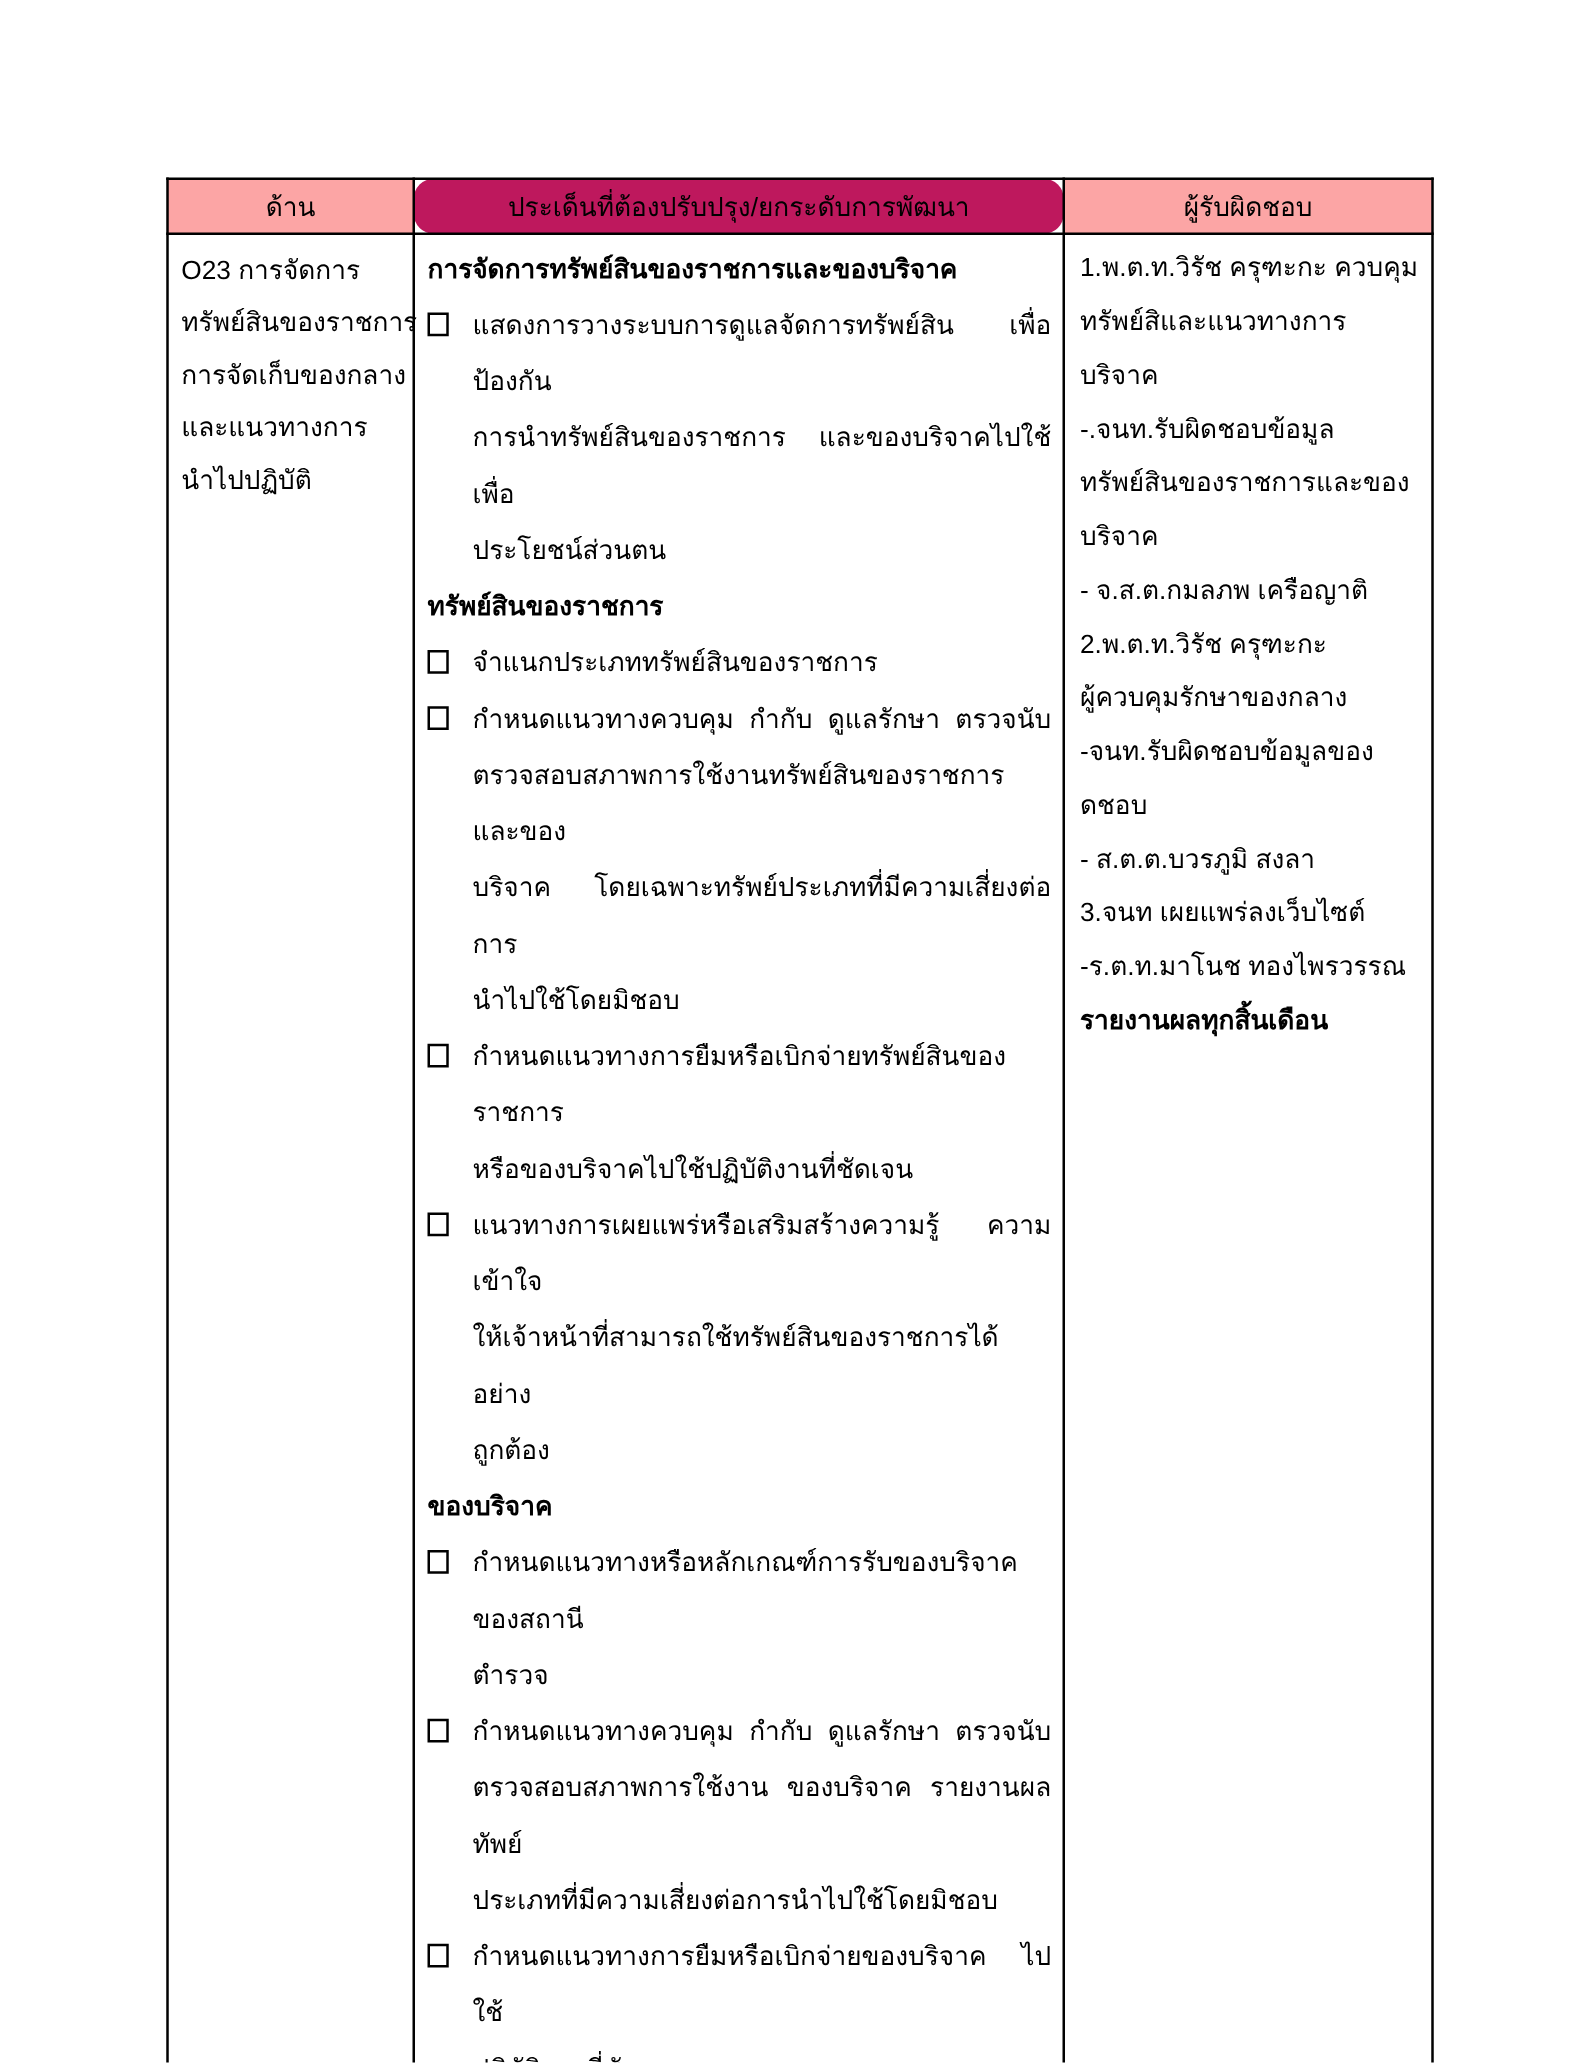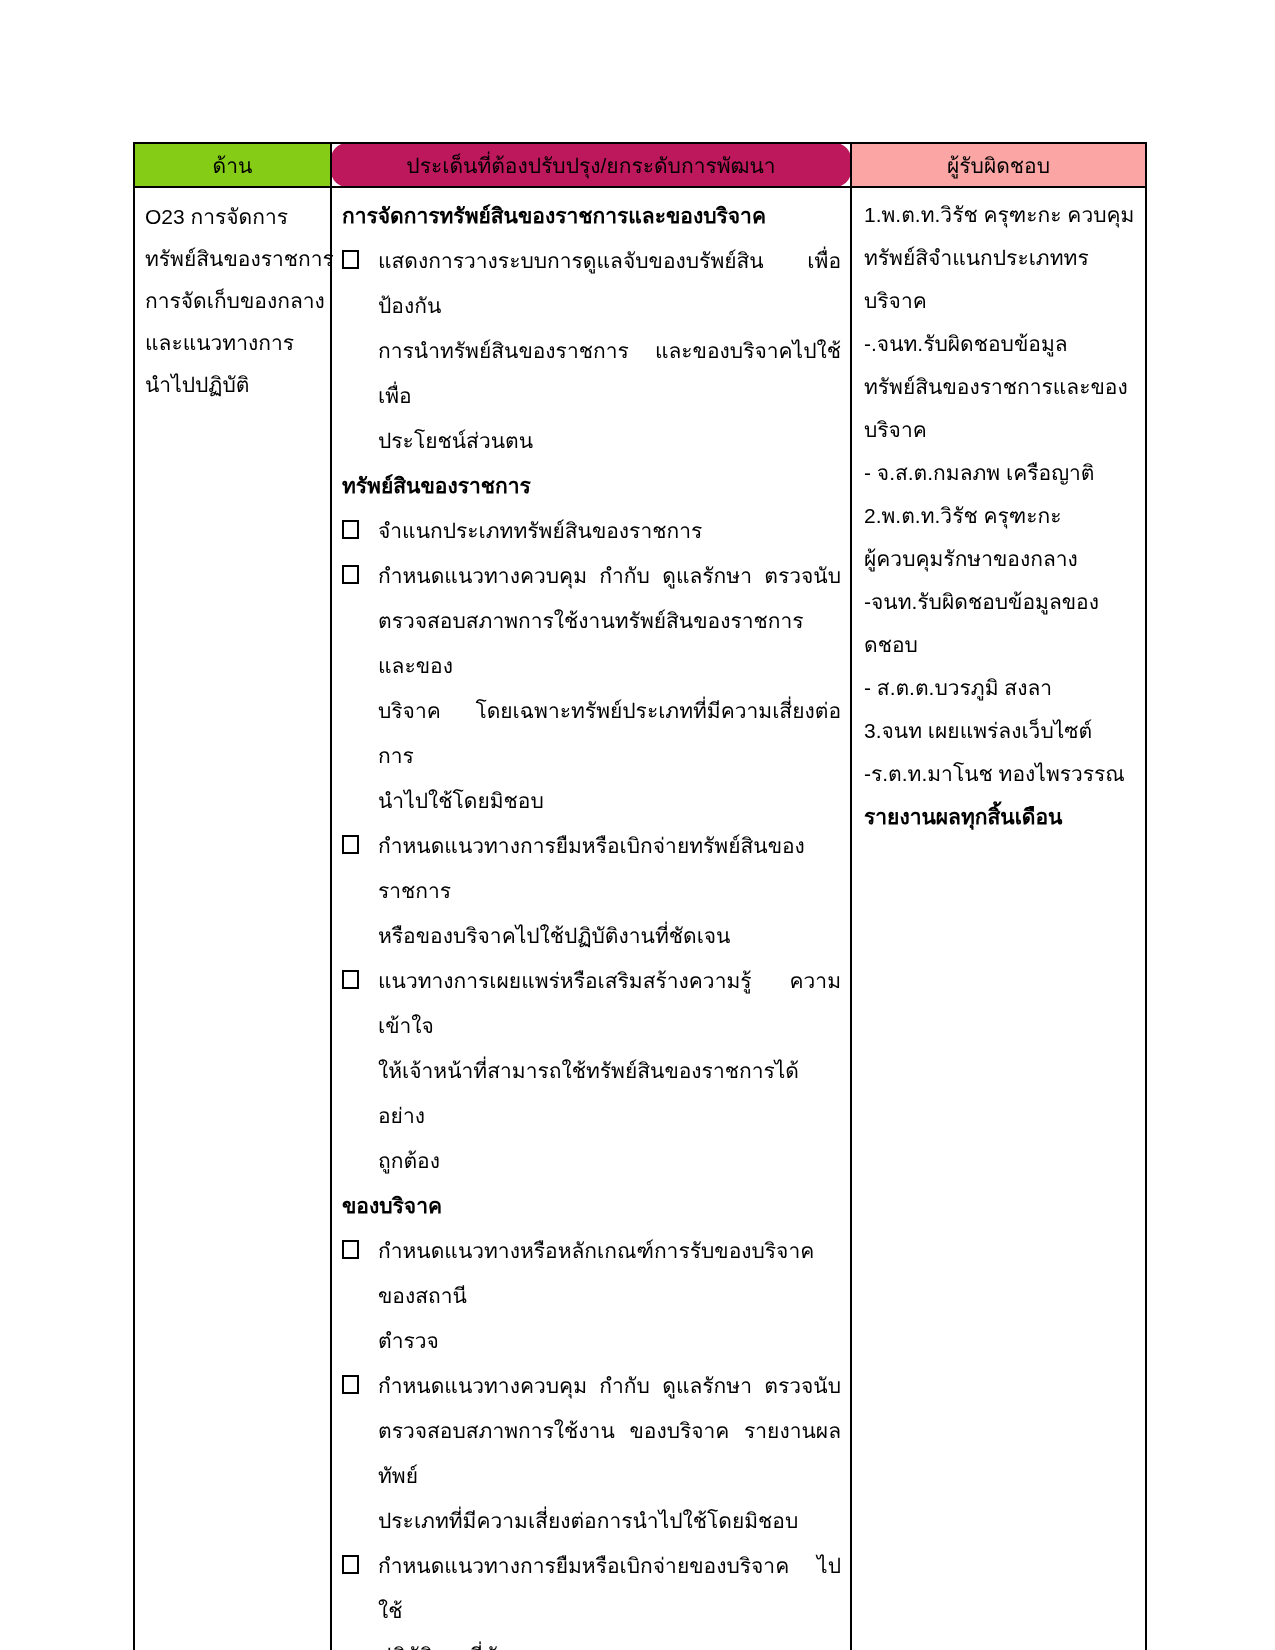--- a/index.html
+++ b/index.html
@@ -40,39 +40,39 @@
 
 <div class="page">
   <table class="grid">
     <colgroup>
       <col style="width:197px">
       <col style="width:520px">
       <col style="width:295px">
     </colgroup>
     <thead>
       <tr>
-        <th id="th-aspect" style="background: #84cc16; margin-left: 30px;">ด้าน</th>
+        <th id="th-aspect" style="background: #fca5a5; margin-left: 30px;">ด้าน</th>
         <th id="th-issues" style="background: #be185d; border-radius: 16px;">ประเด็นที่ต้องปรับปรุง/ยกระดับการพัฒนา</th>
         <th id="th-resp" style="background: #fca5a5;">ผู้รับผิดชอบ</th>
       </tr>
     </thead>
     <tbody>
       <tr>
         <td class="cell-aspect" id="cell-aspect">
             <div class="aspect-line">O23 การจัดการ</div>
             <div class="aspect-line">ทรัพย์สินของราชการ</div>
             <div class="aspect-line">การจัดเก็บของกลาง</div>
             <div class="aspect-line">และแนวทางการ</div>
             <div class="aspect-line">นำไปปฏิบัติ</div>
           </td>
         <td class="cell-issues" id="cell-issues">
             <div class="issue-heading">การจัดการทรัพย์สินของราชการและของบริจาค</div>
             <div class="cb-item">
               <span class="cb-box"></span>
-              <div class="cb-line just">แสดงการวางระบบการดูแลจับของบรัพย์สิน เพื่อป้องกัน</div>
+              <div class="cb-line just">แสดงการวางระบบการดูแลจัดการทรัพย์สิน เพื่อป้องกัน</div>
               <div class="cb-line just">การนำทรัพย์สินของราชการ และของบริจาคไปใช้เพื่อ</div>
               <div class="cb-line">ประโยชน์ส่วนตน</div>
             </div>
             <div class="issue-heading">ทรัพย์สินของราชการ</div>
             <div class="cb-item">
               <span class="cb-box"></span>
               <div class="cb-line">จำแนกประเภททรัพย์สินของราชการ</div>
             </div>
             <div class="cb-item">
               <span class="cb-box"></span>
@@ -105,21 +105,21 @@
               <div class="cb-line">ประเภทที่มีความเสี่ยงต่อการนำไปใช้โดยมิชอบ</div>
             </div>
             <div class="cb-item">
               <span class="cb-box"></span>
               <div class="cb-line just">กำหนดแนวทางการยืมหรือเบิกจ่ายของบริจาค ไปใช้</div>
               <div class="cb-line">ปฏิบัติงานที่ชัดเจน</div>
             </div>
           </td>
         <td class="cell-resp" id="cell-resp">
             <div class="resp-line">1.พ.ต.ท.วิรัช ครุฑะกะ ควบคุม</div>
-            <div class="resp-line">ทรัพย์สิจำแนกประเภททร</div>
+            <div class="resp-line">ทรัพย์สิและแนวทางการ</div>
             <div class="resp-line">บริจาค</div>
             <div class="resp-line">-.จนท.รับผิดชอบข้อมูล</div>
             <div class="resp-line">ทรัพย์สินของราชการและของ</div>
             <div class="resp-line">บริจาค</div>
             <div class="resp-line">- จ.ส.ต.กมลภพ เครือญาติ</div>
             <div class="resp-line">2.พ.ต.ท.วิรัช ครุฑะกะ</div>
             <div class="resp-line">ผู้ควบคุมรักษาของกลาง</div>
             <div class="resp-line">-จนท.รับผิดชอบข้อมูลของ</div>
             <div class="resp-line">ดชอบ</div>
             <div class="resp-line">- ส.ต.ต.บวรภูมิ  สงลา</div>

